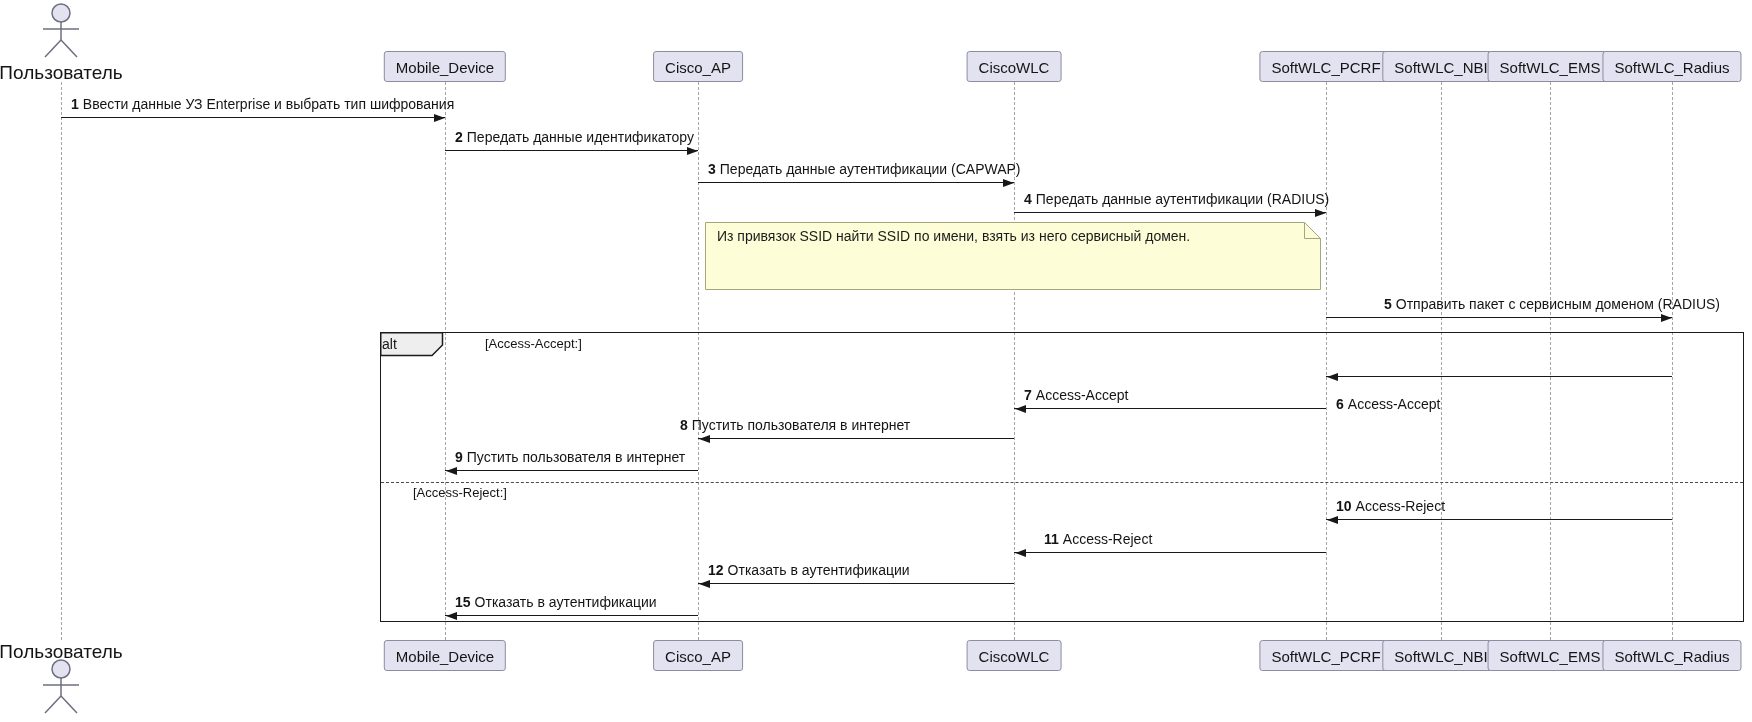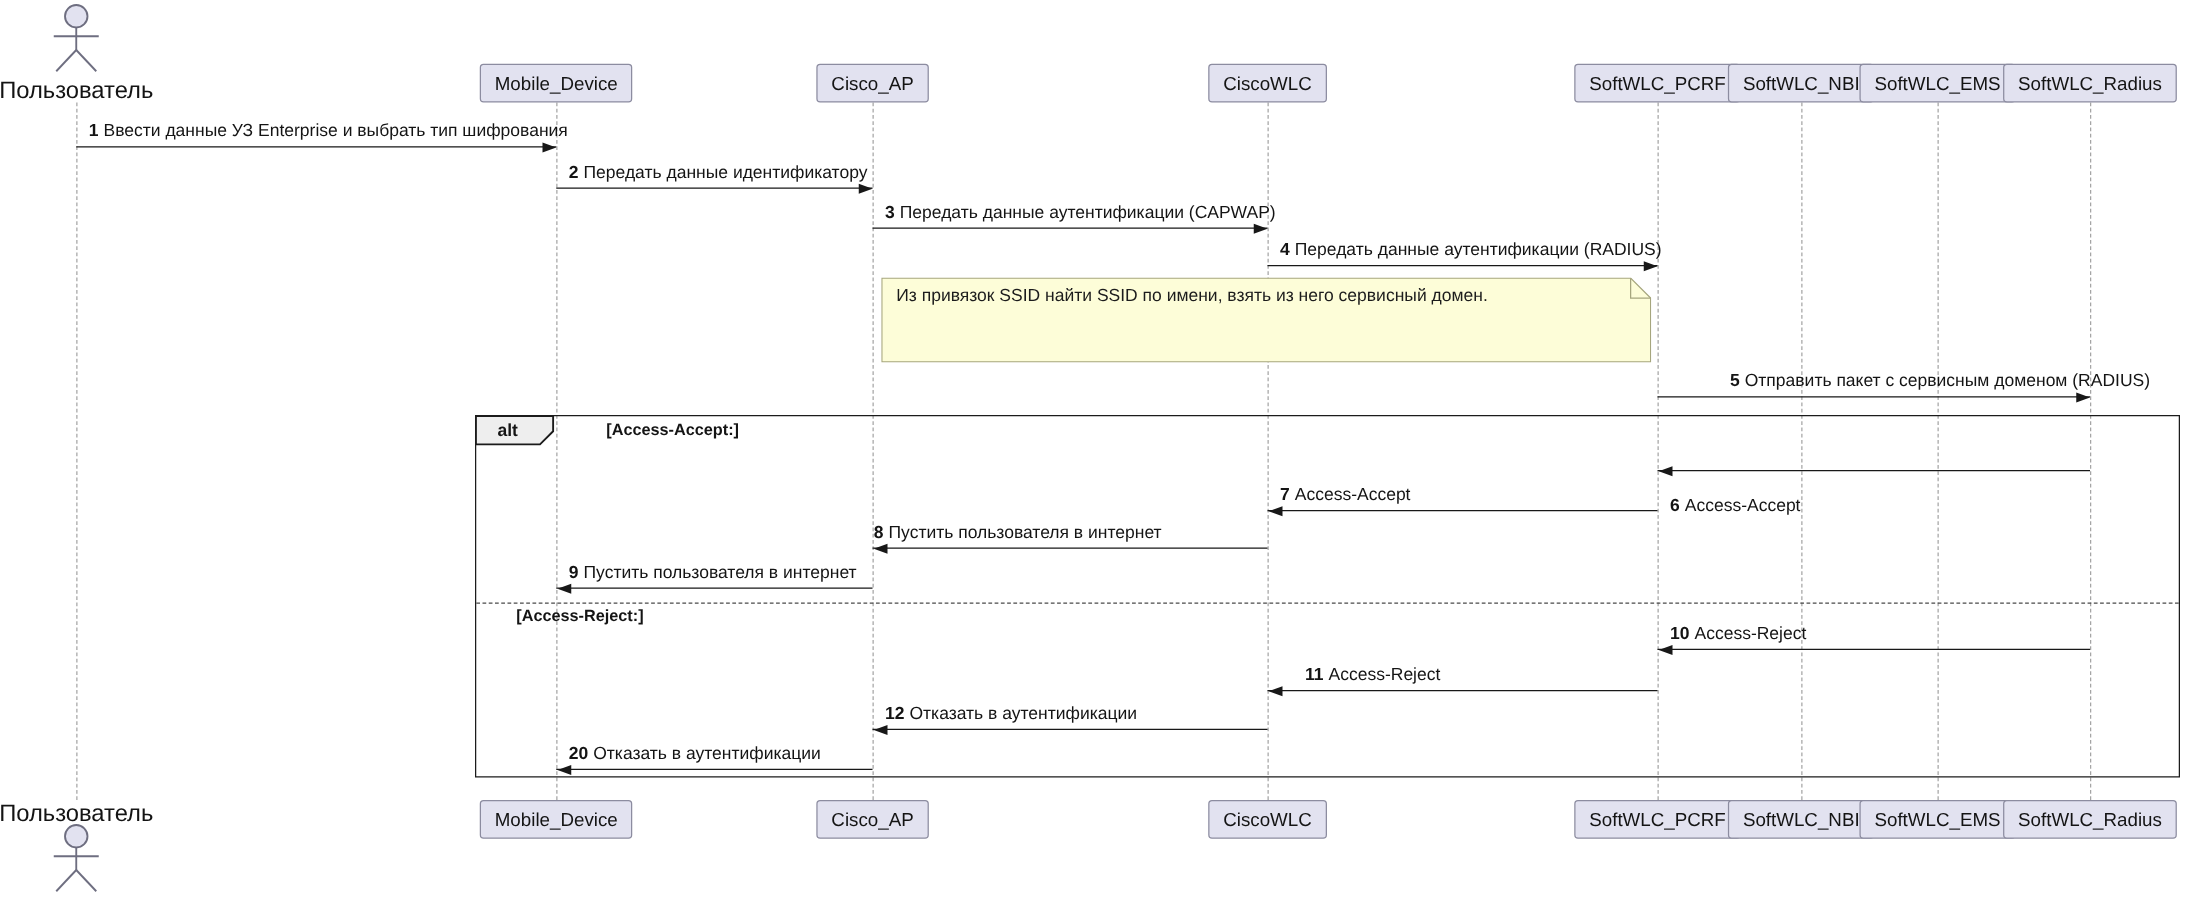--- a/index.html
+++ b/index.html
@@ -19,22 +19,22 @@
   .msg-line{position:absolute;height:0;border-top:1px solid #181818;z-index:4;}
   .msg-label{position:absolute;font-size:14px;white-space:nowrap;z-index:4;}
   .msg-label b{font-weight:bold;margin-right:4px;}
   .ahead{position:absolute;width:0;height:0;border-top:4px solid transparent;border-bottom:4px solid transparent;z-index:5;}
   .ahead.right{border-left:11px solid #181818;}
   .ahead.left{border-right:11px solid #181818;}
   #note{position:absolute;left:705px;top:222px;width:616px;height:68px;z-index:3;}
   #note .note-text{position:absolute;left:12px;top:5px;font-size:14px;line-height:19px;color:#1c1c1c;}
   #alt-frame{position:absolute;left:380px;top:332px;width:1364px;height:290px;border:1.5px solid #1B1B1B;z-index:2;box-sizing:border-box;}
   #alt-tab{position:absolute;left:-1px;top:-1px;}
-  #alt-tab-label{position:absolute;left:17px;top:3px;font-size:14px;font-weight:bold;z-index:3;}
-  .guard{position:absolute;font-size:13px;font-weight:bold;white-space:nowrap;padding-left:28px;}
+  #alt-tab-label{position:absolute;left:1px;top:3px;font-size:14px;font-weight:normal;z-index:3;}
+  .guard{position:absolute;font-size:13px;font-weight:normal;white-space:nowrap;padding-left:28px;}
   #alt-guard-accept{left:76px;top:3px;}
   #alt-divider{position:absolute;left:0;top:149px;width:100%;border-top:1px dashed #4a4a4a;}
   #alt-guard-reject{left:4px;top:152px;}
 </style>
 </head>
 <body>
 
 <div id="stage">
 
   <div id="alt-frame">
@@ -112,30 +112,30 @@
       <div class="ahead right" style="top: 314px; left: 1661px;"></div>
       <div class="msg-label" style="left: 1384px; top: 296px;"><b>5</b><span>Отправить пакет с сервисным доменом (RADIUS)</span></div>
       <div class="msg-line" style="left: 1326px; top: 376px; width: 346px;"></div>
       <div class="ahead left" style="top: 373px; left: 1327px;"></div>
       <div class="msg-label" style="left: 1336px; top: 355px; margin-top: 41px;"><b>6</b><span>Access-Accept</span></div>
       <div class="msg-line" style="left: 1014px; top: 408px; width: 312px;"></div>
       <div class="ahead left" style="top: 405px; left: 1015px;"></div>
       <div class="msg-label" style="left: 1024px; top: 387px;"><b>7</b><span>Access-Accept</span></div>
       <div class="msg-line" style="left: 698px; top: 438px; width: 316px;"></div>
       <div class="ahead left" style="top: 435px; left: 699px;"></div>
-      <div class="msg-label" style="left: 699px; top: 417px;"><b>8</b><span>Пустить пользователя в интернет</span></div>
+      <div class="msg-label" style="left: 680px; top: 417px;"><b>8</b><span>Пустить пользователя в интернет</span></div>
       <div class="msg-line" style="left: 445px; top: 470px; width: 253px;"></div>
       <div class="ahead left" style="top: 467px; left: 446px;"></div>
       <div class="msg-label" style="left: 455px; top: 449px;"><b>9</b><span>Пустить пользователя в интернет</span></div>
       <div class="msg-line" style="left: 1326px; top: 519px; width: 346px;"></div>
       <div class="ahead left" style="top: 516px; left: 1327px;"></div>
       <div class="msg-label" style="left: 1336px; top: 498px;"><b>10</b><span>Access-Reject</span></div>
       <div class="msg-line" style="left: 1014px; top: 552px; width: 312px;"></div>
       <div class="ahead left" style="top: 549px; left: 1015px;"></div>
       <div class="msg-label" style="left: 1024px; top: 531px; margin-left: 20px;"><b>11</b><span>Access-Reject</span></div>
       <div class="msg-line" style="left: 698px; top: 583px; width: 316px;"></div>
       <div class="ahead left" style="top: 580px; left: 699px;"></div>
       <div class="msg-label" style="left: 708px; top: 562px;"><b>12</b><span>Отказать в аутентификации</span></div>
       <div class="msg-line" style="left: 445px; top: 615px; width: 253px;"></div>
       <div class="ahead left" style="top: 612px; left: 446px;"></div>
-      <div class="msg-label" style="left: 455px; top: 594px;"><b>20</b><span>Отказать в аутентификации</span></div>
+      <div class="msg-label" style="left: 455px; top: 594px;"><b>15</b><span>Отказать в аутентификации</span></div>
     </div>
 </div>
 
 </body></html>

